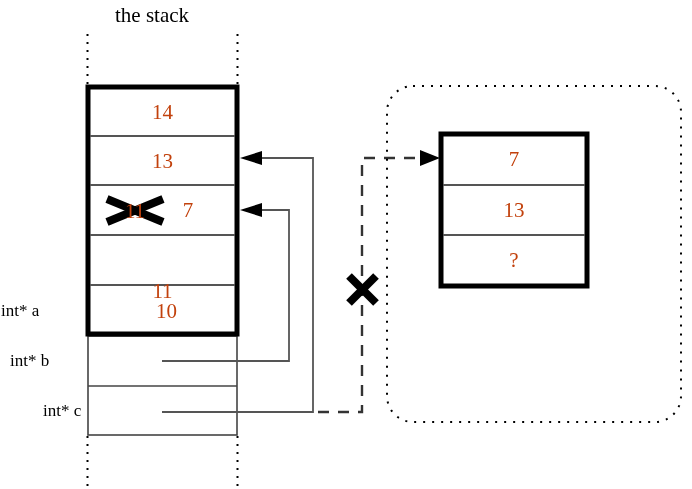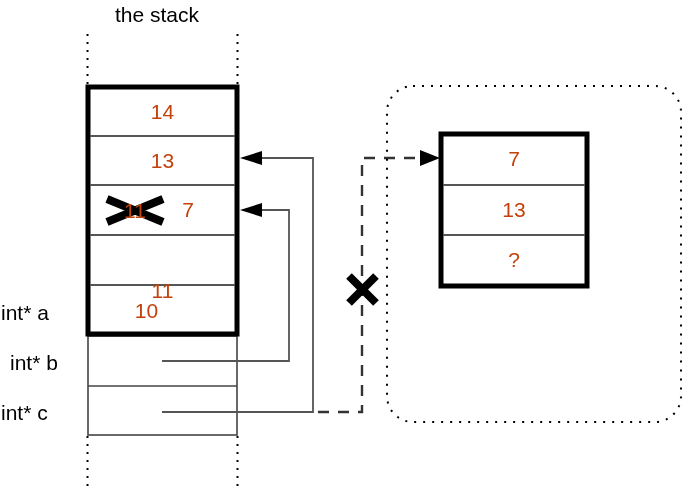--- a/index.html
+++ b/index.html
@@ -5,21 +5,21 @@
   html, body {
     margin: 0;
     padding: 0;
     background: #ffffff;
   }
   #canvas {
     position: relative;
     width: 692px;
     height: 489px;
     background: #ffffff;
-    font-family: Liberation Sans, sans-serif;
+    font-family: Liberation Serif, serif;
     overflow: hidden;
   }
   svg.layer {
     position: absolute;
     left: 0;
     top: 0;
     width: 692px;
     height: 489px;
   }
   .titletext {
@@ -30,21 +30,21 @@
   }
   .celltext {
     position: absolute;
     font-size: 21px;
     color: #c2410c;
     white-space: nowrap;
     text-align: center;
   }
   .varlabel {
     position: absolute;
-    font-size: 21px;
+    font-size: 17px;
     color: #000;
     white-space: nowrap;
   }
 </style>
 </head>
 <body>
 
 <div id="canvas">
 
   <div class="titletext" style="left:115px; top:3px;">the stack</div>
@@ -102,27 +102,27 @@
   <div class="celltext" style="left:88px; top:100px; width:149px;">14</div>
 
   <div class="celltext" style="left:88px; top:149px; width:149px;">13</div>
 
   <div class="celltext" style="left:108px; top:199px; width:54px;">11</div>
 
   <div class="celltext" style="left:168px; top:198px; width:40px;">7</div>
 
   <div class="celltext" style="left:88px; top:267px; width:149px;margin-top:12px;">11</div>
 
-  <div class="celltext" style="left:72px; top:299px; width:149px;">10</div>
+  <div class="celltext" style="left:92px; top:299px; width:149px;">10</div>
 
   <div class="varlabel" style="left:1px; top:301px;">int* a</div>
 
   <div class="varlabel" style="left:1px; top:351px;margin-left:9px;">int* b</div>
 
-  <div class="varlabel" style="left:1px; top:401px;">int* c</div>
+  <div class="varlabel" style="left:1px; top:401px;padding-left:42px;">int* c</div>
 
   <div class="celltext" style="left:441px; top:147px; width:146px;">7</div>
 
   <div class="celltext" style="left:441px; top:198px; width:146px;">13</div>
 
   <div class="celltext" style="left:441px; top:248px; width:146px;">?</div>
 
 </div>
 
 </body></html>

